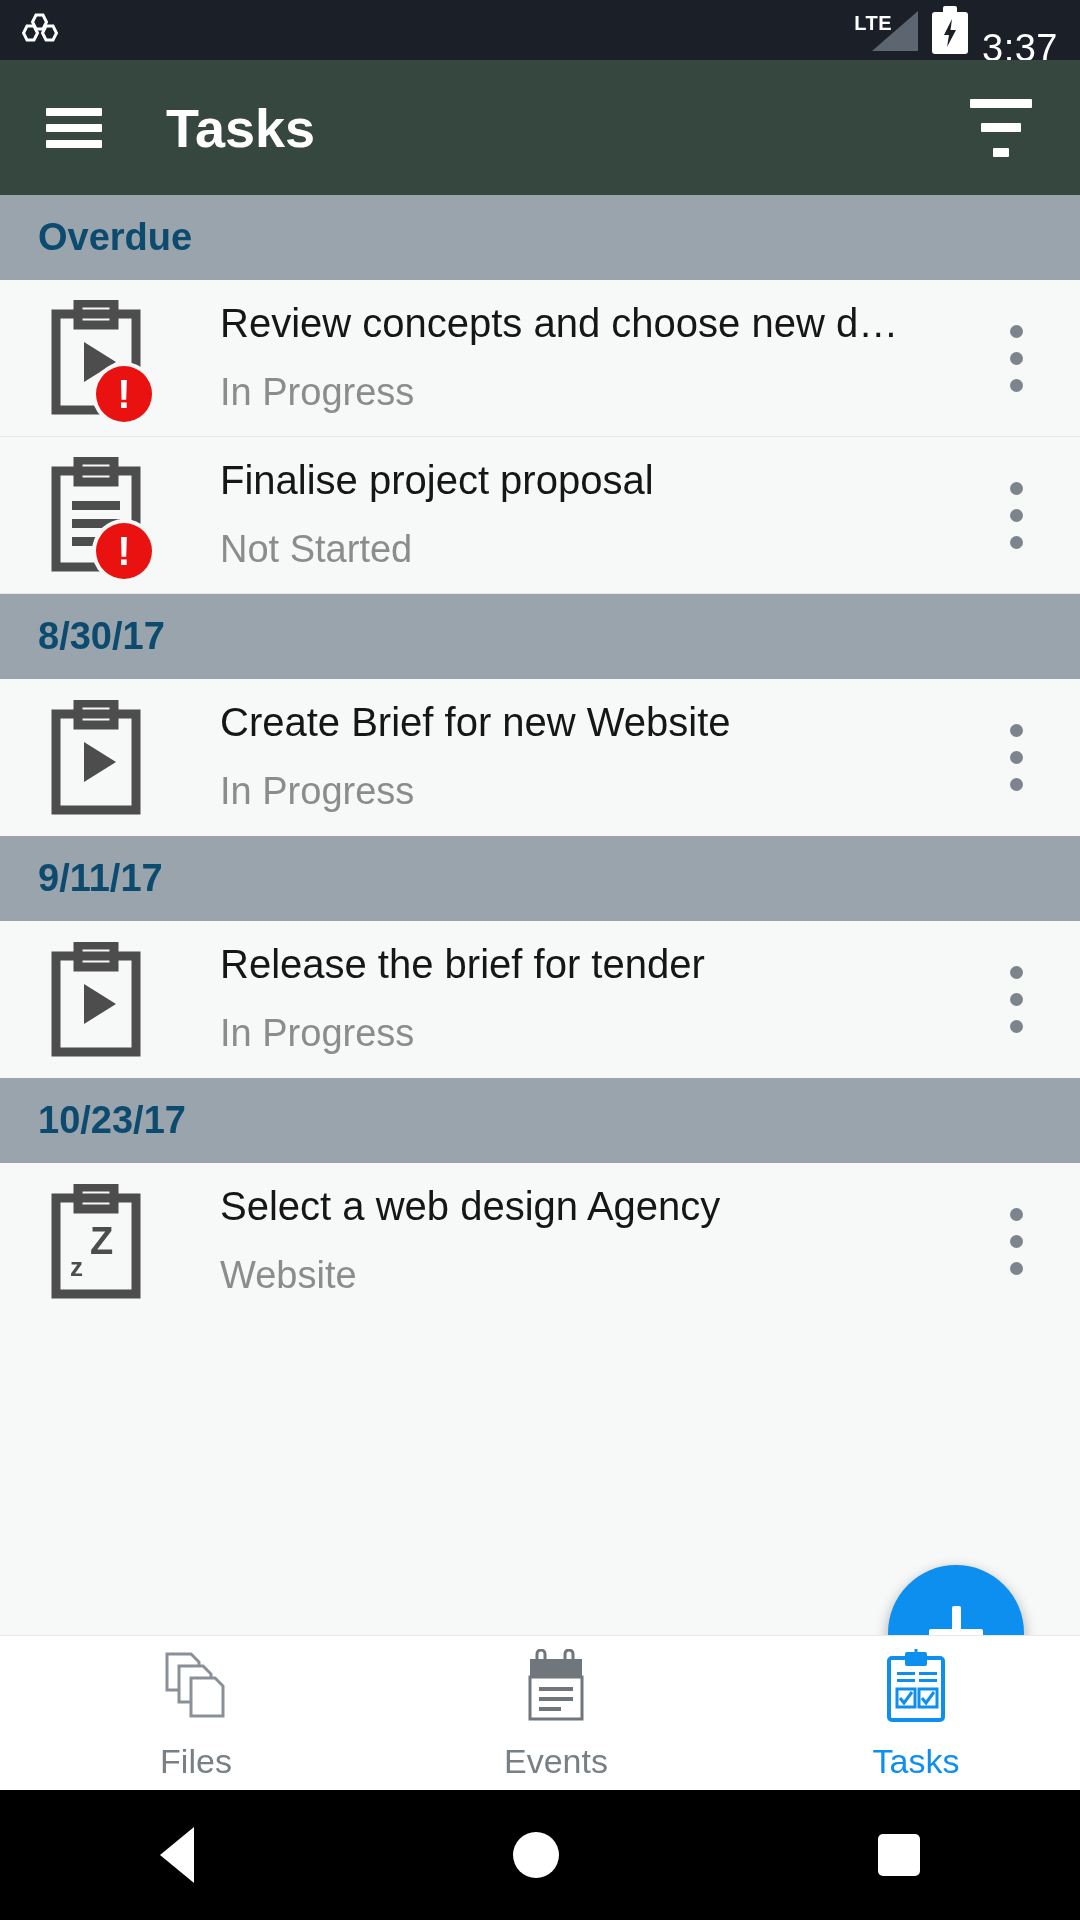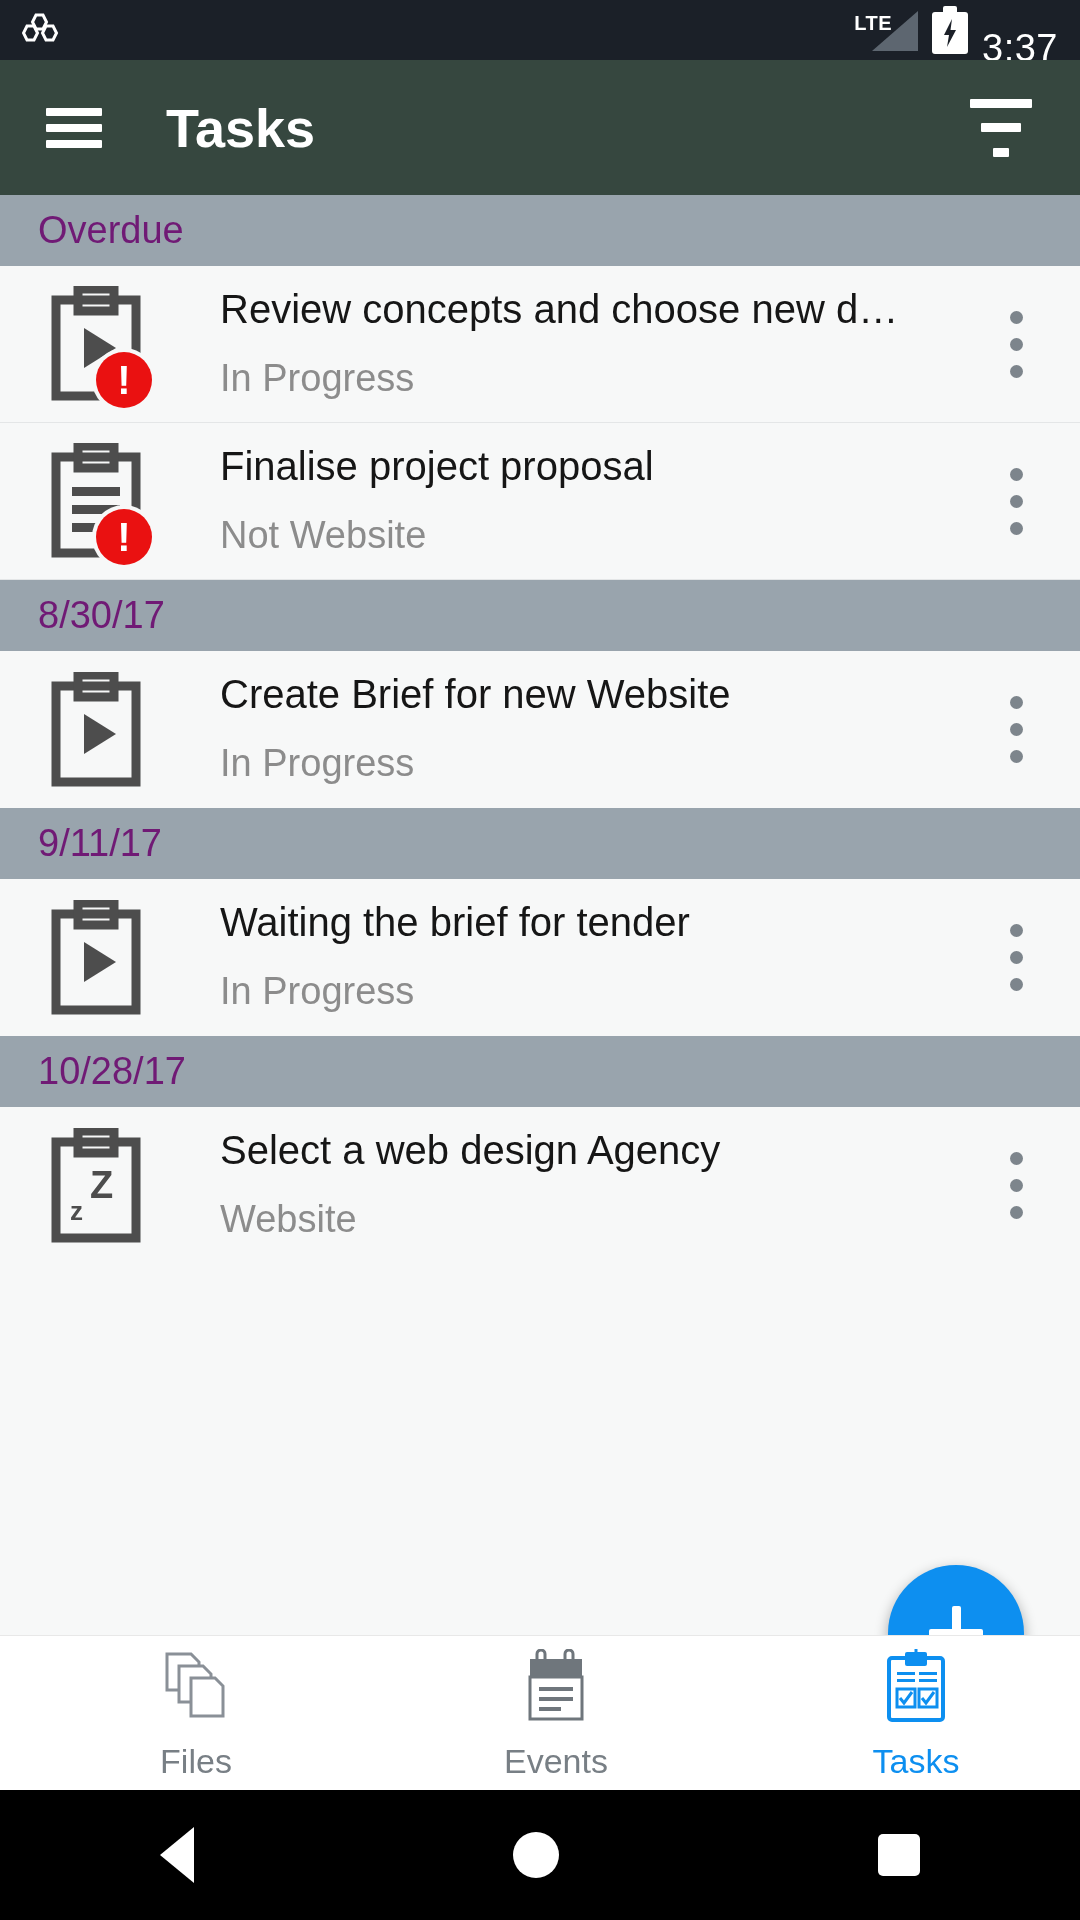--- a/index.html
+++ b/index.html
@@ -49,22 +49,22 @@
     display:flex; flex-direction:column; align-items:center; justify-content:space-between; cursor:pointer;
   }
   .filter-icon i { display:block; background:#ffffff; height:9px; border-radius:1px; }
   .filter-icon i:nth-child(1){ width:62px; }
   .filter-icon i:nth-child(2){ width:40px; }
   .filter-icon i:nth-child(3){ width:16px; }
 
   
   .list { flex:1 1 auto; overflow:hidden; background:#f7f8f8; position:relative; }
   .section-header {
-    height:71px; background:#99a4ad; display:flex; align-items:center;
-    padding:0 38px; color:#701a75; font-size:38px; font-weight:normal;
+    height:85px; background:#99a4ad; display:flex; align-items:center;
+    padding:0 38px; color:#0c4a6e; font-size:38px; font-weight:bold;
   }
   .task-row {
     height:157px; background:#f7f8f8; display:flex; align-items:center;
     padding:0 34px 0 44px; border-bottom:1px solid #e4e6e7; position:relative;
   }
   .task-row.last { border-bottom:none; }
   .icon-cell { position:relative; width:104px; height:116px; flex:0 0 104px; }
   .clip { position:absolute; inset:0; }
   .txt-cell { flex:1 1 auto; margin-left:72px; min-width:0; }
   .task-title {
@@ -199,21 +199,21 @@
           <rect x="12" y="14" width="80" height="96" fill="none" stroke="#4d4d4d" stroke-width="9"></rect>
           <rect x="34" y="3" width="36" height="22" fill="none" stroke="#4d4d4d" stroke-width="9"></rect>
           <rect x="28" y="44" width="48" height="9" fill="#4d4d4d"></rect>
           <rect x="28" y="62" width="48" height="9" fill="#4d4d4d"></rect>
           <rect x="28" y="80" width="32" height="9" fill="#4d4d4d"></rect>
         </svg>
         <div class="badge">!</div>
       </div>
       <div class="txt-cell">
         <div class="task-title">Finalise project proposal</div>
-        <div class="task-status">Not Website</div>
+        <div class="task-status">Not Started</div>
       </div>
       <div class="kebab">
           <b></b>
           <b></b>
           <b></b>
         </div>
     </div>
 
     <div class="section-header">
       <span>8/30/17</span>
@@ -242,32 +242,32 @@
     </div>
     <div class="task-row last">
       <div class="icon-cell">
         <svg class="clip" viewBox="0 0 104 116">
           <rect x="12" y="14" width="80" height="96" fill="none" stroke="#4d4d4d" stroke-width="9"></rect>
           <rect x="34" y="3" width="36" height="22" fill="none" stroke="#4d4d4d" stroke-width="9"></rect>
           <polygon points="40,42 72,62 40,82" fill="#4d4d4d"></polygon>
         </svg>
       </div>
       <div class="txt-cell">
-        <div class="task-title">Waiting the brief for tender</div>
+        <div class="task-title">Release the brief for tender</div>
         <div class="task-status">In Progress</div>
       </div>
       <div class="kebab">
           <b></b>
           <b></b>
           <b></b>
         </div>
     </div>
 
     <div class="section-header">
-      <span>10/28/17</span>
+      <span>10/23/17</span>
     </div>
     <div class="task-row last">
       <div class="icon-cell">
         <svg class="clip" viewBox="0 0 104 116">
           <rect x="12" y="14" width="80" height="96" fill="none" stroke="#4d4d4d" stroke-width="9"></rect>
           <rect x="34" y="3" width="36" height="22" fill="none" stroke="#4d4d4d" stroke-width="9"></rect>
           <text x="46" y="70" font-family="Liberation Sans, sans-serif" font-size="38" font-weight="bold" fill="#4d4d4d">Z</text>
           <text x="26" y="92" font-family="Liberation Sans, sans-serif" font-size="26" font-weight="bold" fill="#4d4d4d">z</text>
         </svg>
       </div>

